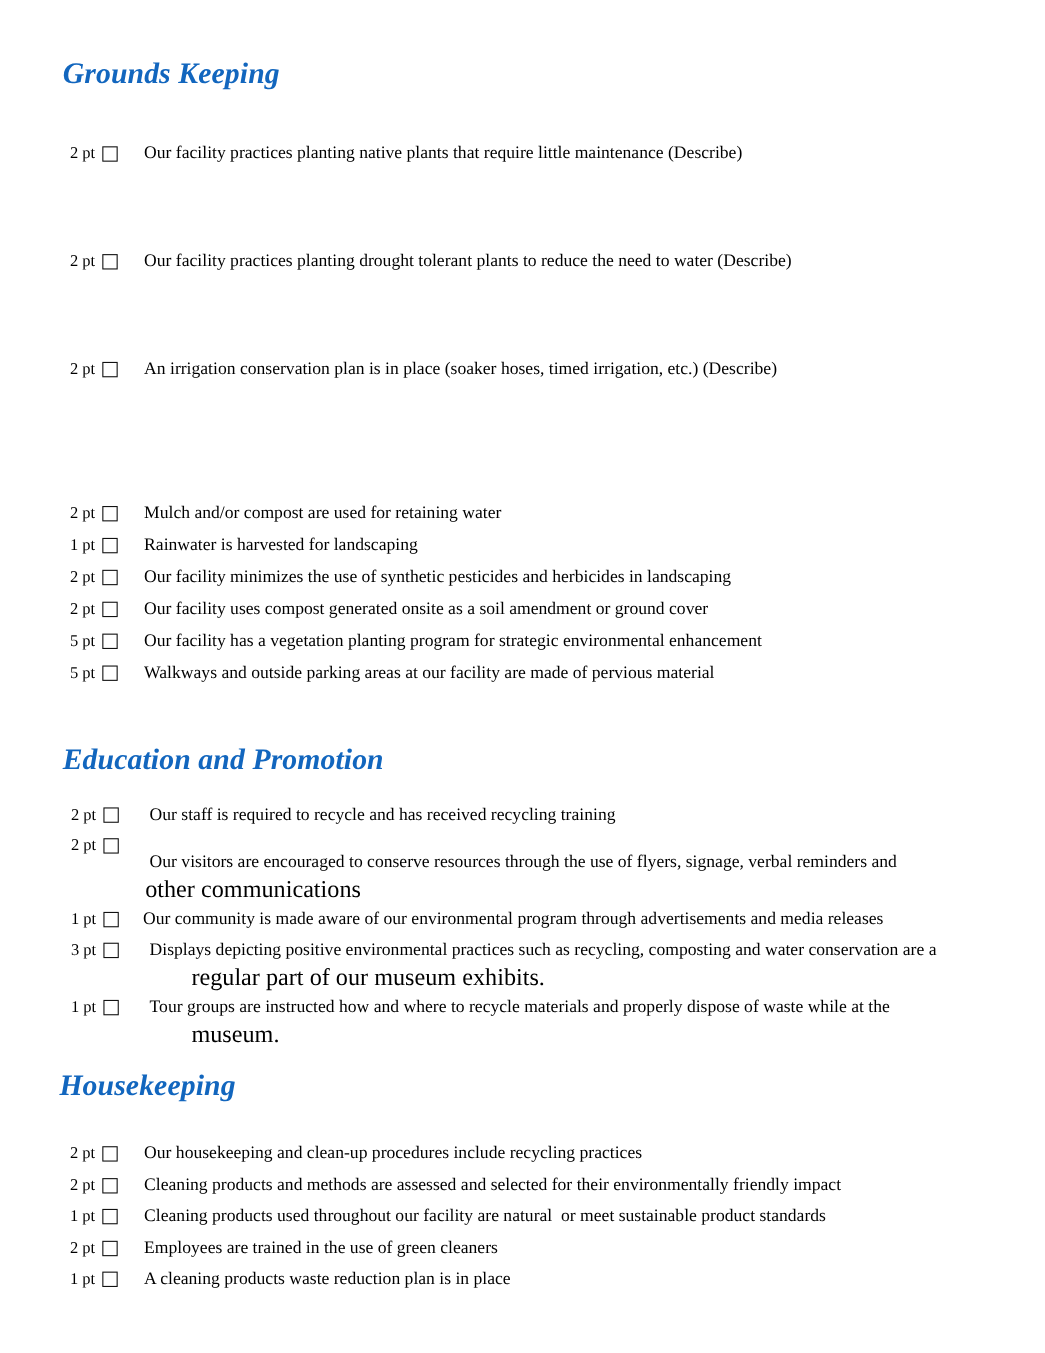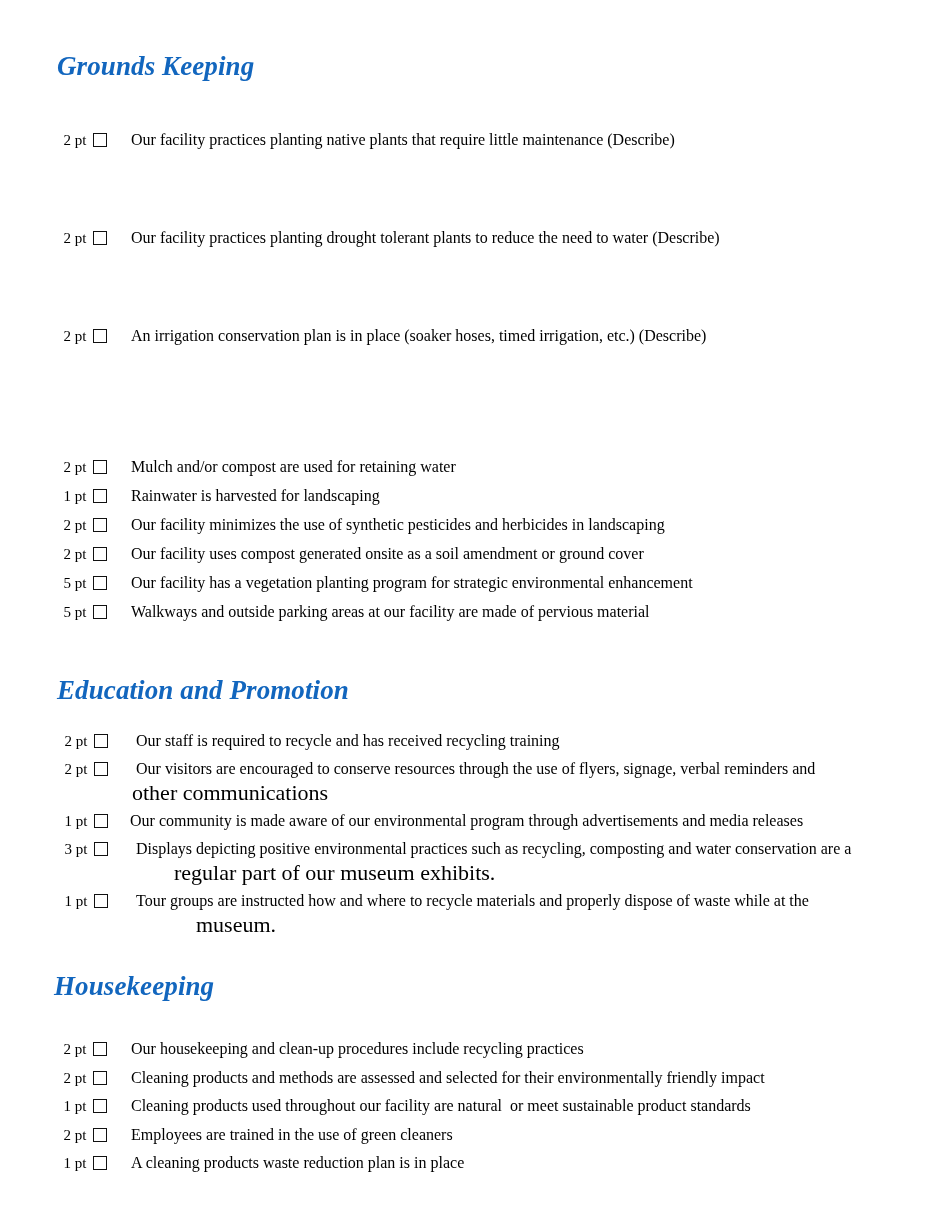--- a/index.html
+++ b/index.html
@@ -150,21 +150,21 @@
       <span class="pts">2 pt</span>
       <span class="checkbox"></span>
       <span style="padding-left:28px;">
         <span class="item-text">Our staff is required to recycle and has received recycling training</span>
       </span>
     </div>
 
     <div class="check-row" style="margin-top:4px;">
       <span class="pts">2 pt</span>
       <span class="checkbox"></span>
-      <span style="padding-left:28px; display:block;">
+      <span style="padding-left:28px; display:block;margin-top:15px;">
         <span class="item-text">Our visitors are encouraged to conserve resources through the use of flyers, signage, verbal reminders and</span>
         <span class="item-wrap" style="margin-left:-4px;">other communications</span>
       </span>
     </div>
 
     <div class="check-row" style="margin-top:4px;">
       <span class="pts">1 pt</span>
       <span class="checkbox"></span>
       <span style="padding-left:22px;">
         <span class="item-text">Our community is made aware of our environmental program through advertisements and media releases</span>
@@ -178,21 +178,21 @@
         <span class="item-text">Displays depicting positive environmental practices such as recycling, composting and water conservation are a</span>
         <span class="item-wrap" style="margin-left:38px;">regular part of our museum exhibits.</span>
       </span>
     </div>
 
     <div class="check-row" style="margin-top:4px;">
       <span class="pts">1 pt</span>
       <span class="checkbox"></span>
       <span style="padding-left:28px; display:block;">
         <span class="item-text">Tour groups are instructed how and where to recycle materials and properly dispose of waste while at the</span>
-        <span class="item-wrap" style="margin-left:60px;">museum.</span>
+        <span class="item-wrap" style="margin-left:38px;">museum.</span>
       </span>
     </div>
   </div>
 
   <div style="position:absolute; left:54px; top:972px; width:880px;">
     <h1 class="section-heading">Housekeeping</h1>
   </div>
 
   <div style="position:absolute; left:57px; top:1037px; width:880px;">
 

